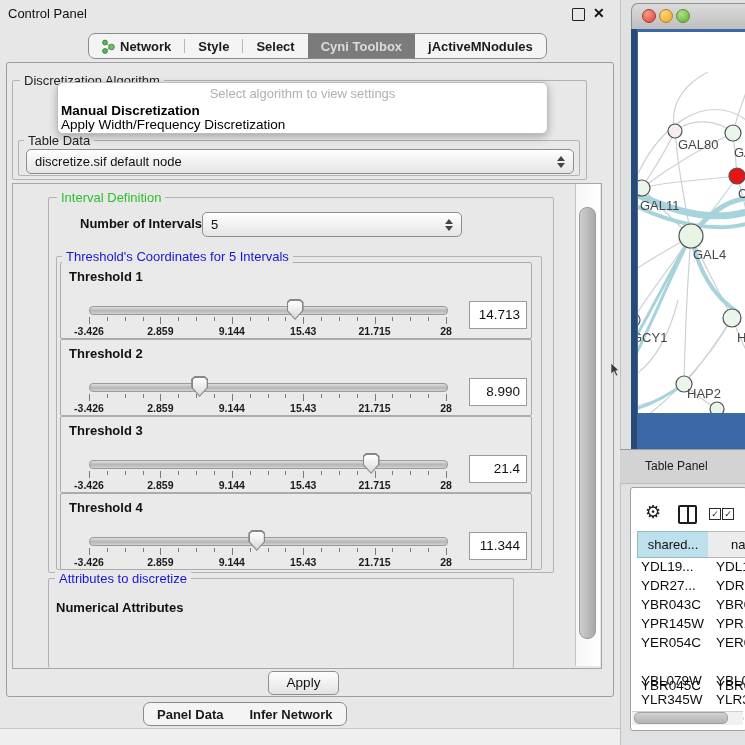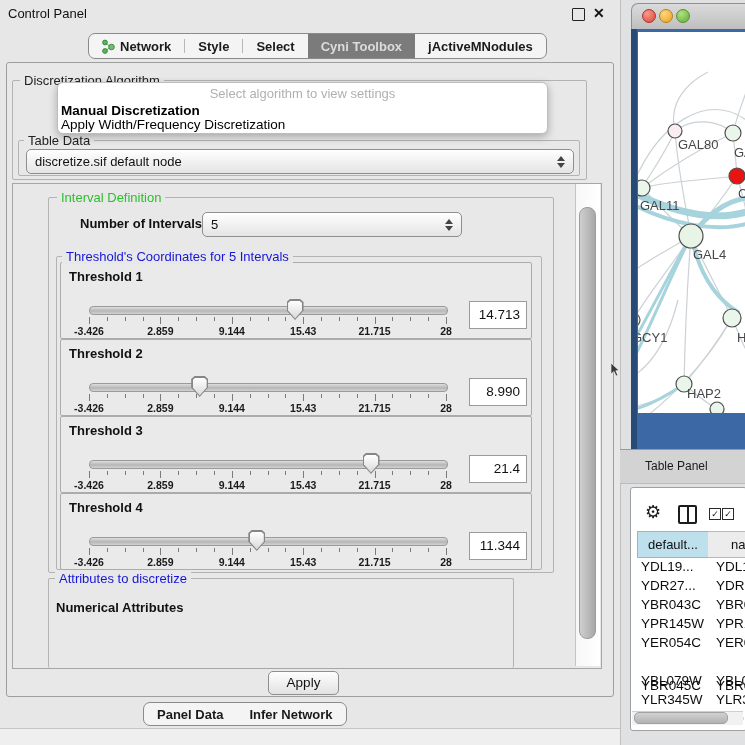--- a/index.html
+++ b/index.html
@@ -417,21 +417,21 @@
 
   <div class="abs" id="tp-bar"></div>
   <div class="abs" id="tp-title">Table Panel</div>
   <div class="abs" id="tp-panel"></div>
   <div class="abs" id="tp-gear">⚙</div>
   <div class="abs" id="tp-cols">
       <span class="div"></span>
     </div>
   <div class="abs tp-cb" style="left:709px;">✓</div>
   <div class="abs tp-cb" style="left:722px;">✓</div>
-  <div class="abs" id="tp-head1">default...</div>
+  <div class="abs" id="tp-head1">shared...</div>
   <div class="abs" id="tp-head2">
     <span>na</span>
   </div>
   <div id="tp-rows">
       <div class="tp-row abs" style="top: 558px;">
         <span class="c1">YDL19...</span>
         <span class="c2">YDL1</span>
       </div>
       <div class="tp-row abs" style="top: 577px;">
         <span class="c1">YDR27...</span>

